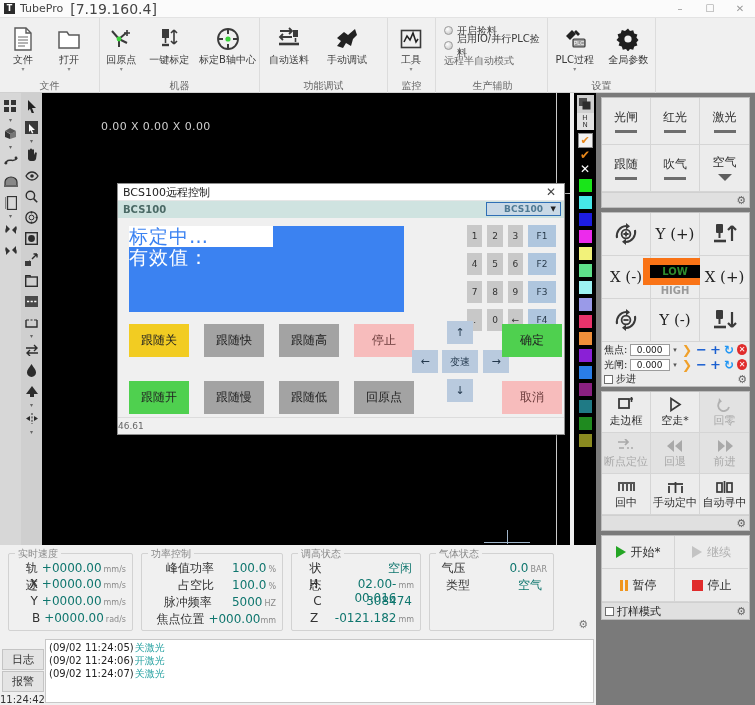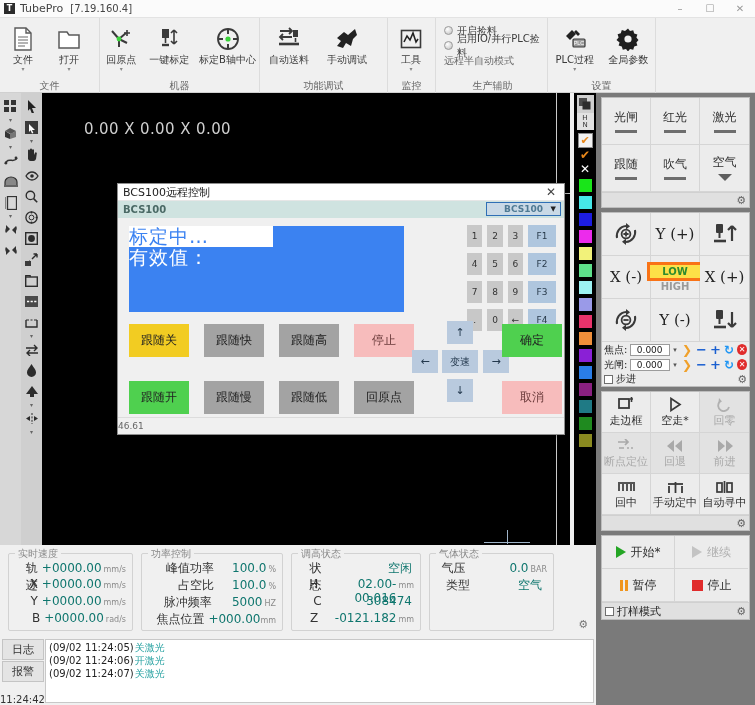--- a/index.html
+++ b/index.html
@@ -18,21 +18,21 @@
     position:absolute; top:0; left:0; width:755px; height:18px;
     background:#fbfbfb; border-bottom:1px solid #e3e3e3;
     display:flex; align-items:center;
   }
   .tb-logo {
     width:11px; height:11px; margin-left:4px; margin-right:5px;
     background:#2b2b2b; color:#fff; font-size:8px; line-height:11px;
     text-align:center; font-weight:bold;
   }
   .tb-title { font-size:11px; color:#444; }
-  .tb-ver { font-size:10px; color:#444; margin-left:7px; }
+  .tb-ver { font-size:14px; color:#444; margin-left:7px; }
   .tb-ctrls { margin-left:auto; display:flex; height:18px; }
   .tb-btn {
     width:30px; height:18px; display:flex; align-items:center; justify-content:center;
     font-size:10px; color:#999;
   }
 
   
   .ribbon {
     position:absolute; top:18px; left:0; width:755px; height:75px;
     background:#f0f0f0; border-bottom:1px solid #d0d0d0;
@@ -71,21 +71,21 @@
   #lbar1 { left:0;  height:452px; }
   #lbar2 { left:21px; height:452px; background:#cfcfcf; }
   .ltool { width:19px; height:21px; display:flex; align-items:center; justify-content:center; }
   .lcaret { height:6px; font-size:6px; color:#666; line-height:5px; }
 
   
   .canvas {
     position:absolute; left:42px; top:93px; width:528px; height:452px;
     background:#000; overflow:hidden;
   }
-  .coord { position:absolute; left:42px; top:27px; color:#cfcfcf; font-size:15px; letter-spacing:.4px; }
+  .coord { position:absolute; left:59px; top:27px; color:#cfcfcf; font-size:11px; letter-spacing:.4px; }
   .cross-v { position:absolute; left:514px; top:0; width:1px; height:452px; background:#c9c9c9; }
   .cross-h { position:absolute; left:470px; top:100px; width:58px; height:1px; background:#c9c9c9; }
   .mark-h { position:absolute; left:442px; top:449px; width:46px; height:1px; background:#9fb4c9; }
   .mark-v { position:absolute; left:465px; top:437px; width:1px; height:14px; background:#9fb4c9; }
 
   
   .cstrip {
     position:absolute; left:574px; top:93px; width:22px; height:452px;
     background:#000; display:flex; flex-direction:column; align-items:center; padding-top:2px;
   }
@@ -116,21 +116,21 @@
   #g-height { left:291px; width:130px; }
   #g-height .gk { width:24px; }
   #g-height .gv { width:88px; margin-left:4px; }
   #g-gas  { left:429px; width:125px; }
   #g-gas .gk { width:34px; }
   #g-gas .gv { width:68px; margin-left:4px; }
   .gear-sm { position:absolute; right:6px; bottom:3px; font-size:11px; color:#777; }
 
   
   .logpanel { position:absolute; left:0; top:637px; width:596px; height:68px; background:#f0f0f0; }
-  .logtabs { position:absolute; left:2px; top:2px; width:42px; }
+  .logtabs { position:absolute; left:2px; top:12px; width:42px; }
   .logtab { width:42px; height:21px; background:#e4e4e4; border:1px solid #c4c4c4;
             font-size:11px; color:#333; display:flex; align-items:center; justify-content:center; margin-bottom:1px; }
   .logclock { position:absolute; left:0; top:57px; width:46px; font-size:10px; color:#333; }
   .loglist { position:absolute; left:45px; top:2px; width:549px; height:64px;
              background:#fff; border:1px solid #c8c8c8; overflow:hidden; padding:1px 3px; }
   .logrow { height:13px; line-height:13px; font-size:10px; color:#222; white-space:nowrap; }
   .logrow .lt { color:#222; }
   .logrow .lm { color:#2aa3a3; margin-left:1px; }
 
   
@@ -150,22 +150,22 @@
   .rbar { height:15px; background:#e0e0e0; border-top:1px solid #d0d0d0;
           display:flex; align-items:center; justify-content:flex-end; padding-right:3px; }
   .gear { font-size:11px; color:#666; }
 
   
   .jcell { width:49px; height:43px; border-right:1px solid #d5d5d5; border-bottom:1px solid #d5d5d5;
            display:flex; align-items:center; justify-content:center; background:#ececec; }
   .jcell:nth-child(3n) { border-right:none; }
   .jcell .ax { font-family:"DejaVu Serif","Liberation Serif",serif; font-size:15px; color:#222; }
   .lowhigh { display:flex; flex-direction:column; align-items:center; }
-  .low { border:3px solid #f97316; color:#2e8b2e; font-size:10px; font-weight:bold;
-         padding:0 12px; line-height:13px; background:#fde047; }
+  .low { border:7px solid #f97316; color:#2e8b2e; font-size:10px; font-weight:bold;
+         padding:0 12px; line-height:13px; background:#000000; }
   .high { font-size:10px; color:#9a9a9a; font-weight:bold; line-height:12px; }
 
   .numrow { display:flex; align-items:center; height:15px; padding:0 2px; font-size:10px; color:#222; }
   .numrow .lbl { width:28px; }
   .numinput { width:44px; height:12px; border:1px solid #9c9c9c; background:#fff;
               font-size:9px; text-align:center; line-height:11px; color:#222; }
   .numcar { font-size:7px; color:#555; margin-left:1px; width:9px; text-align:center;}
   .gtr { color:#f0a02a; font-weight:bold; font-size:12px; margin-left:3px; }
   .mn  { color:#1a5fd0; font-weight:bold; font-size:13px; margin-left:4px; }
   .pl  { color:#1a5fd0; font-weight:bold; font-size:13px; margin-left:3px; }

